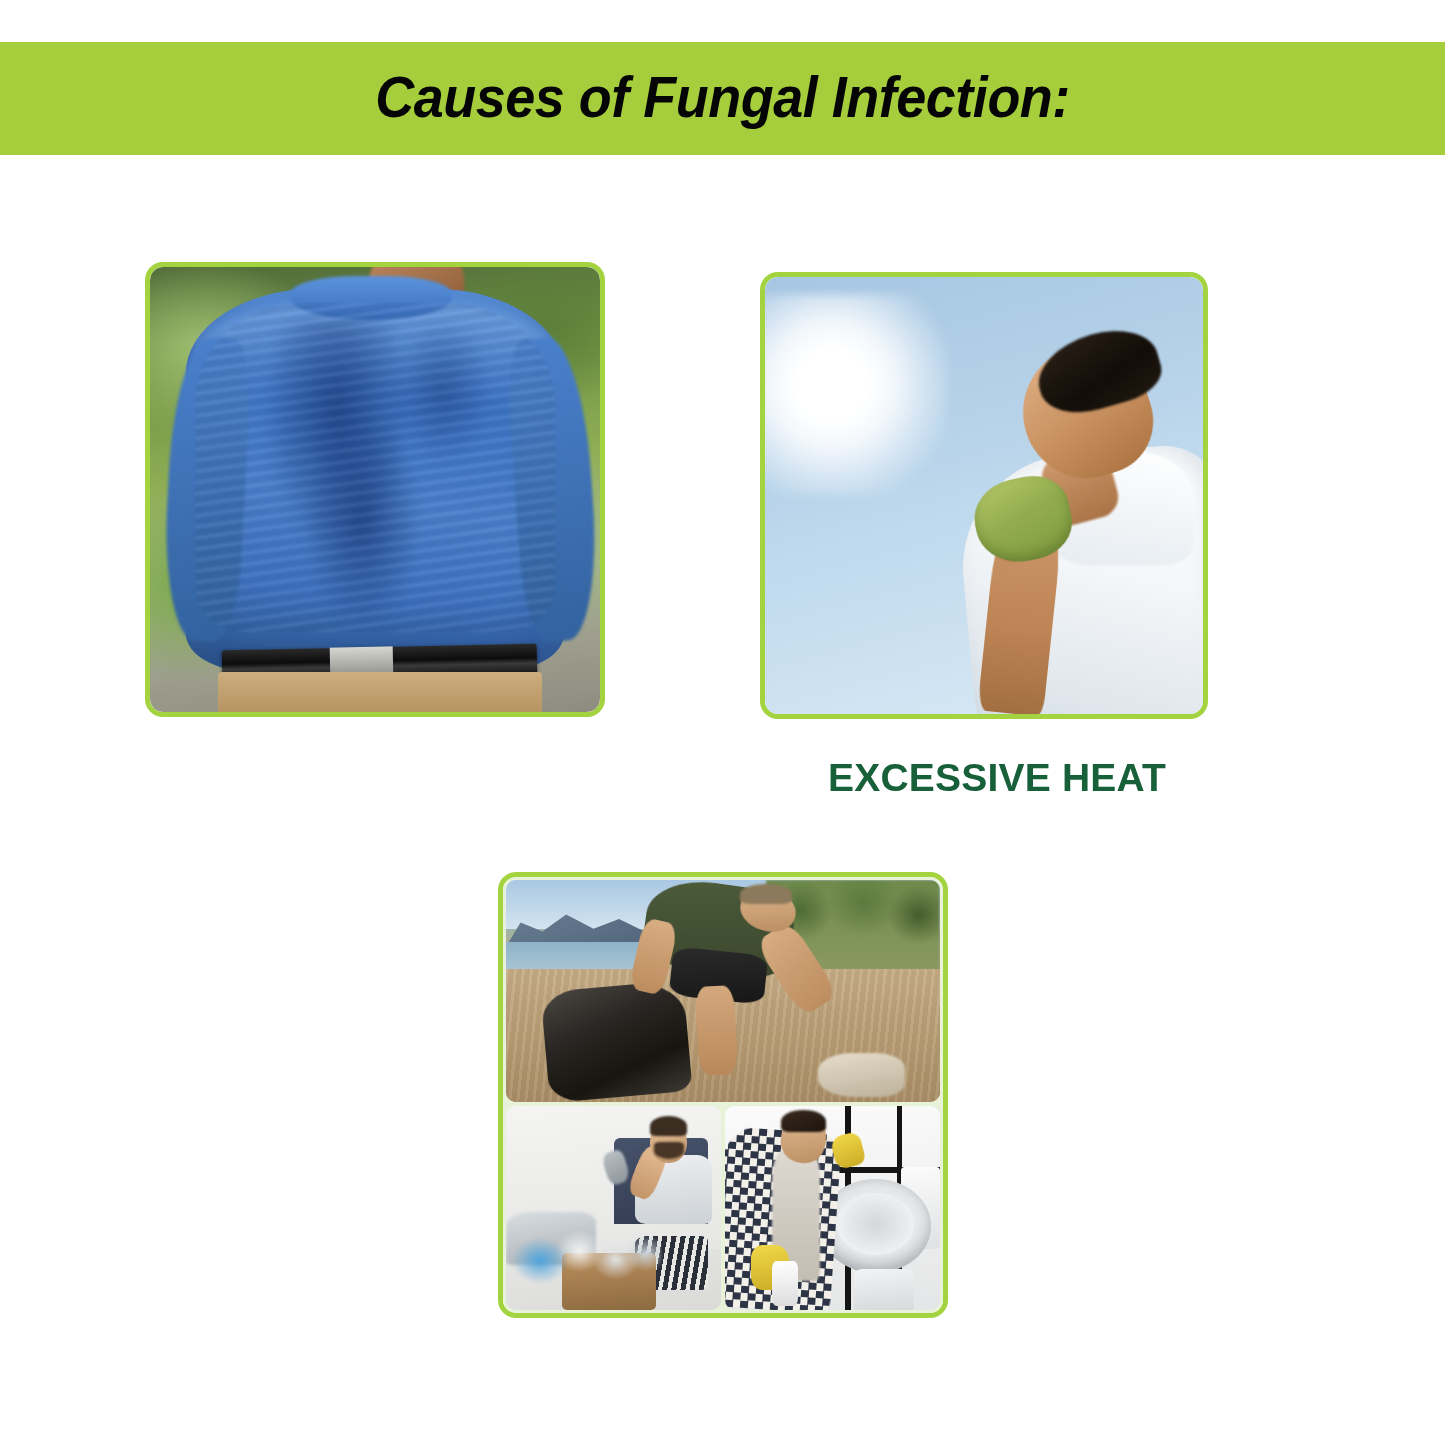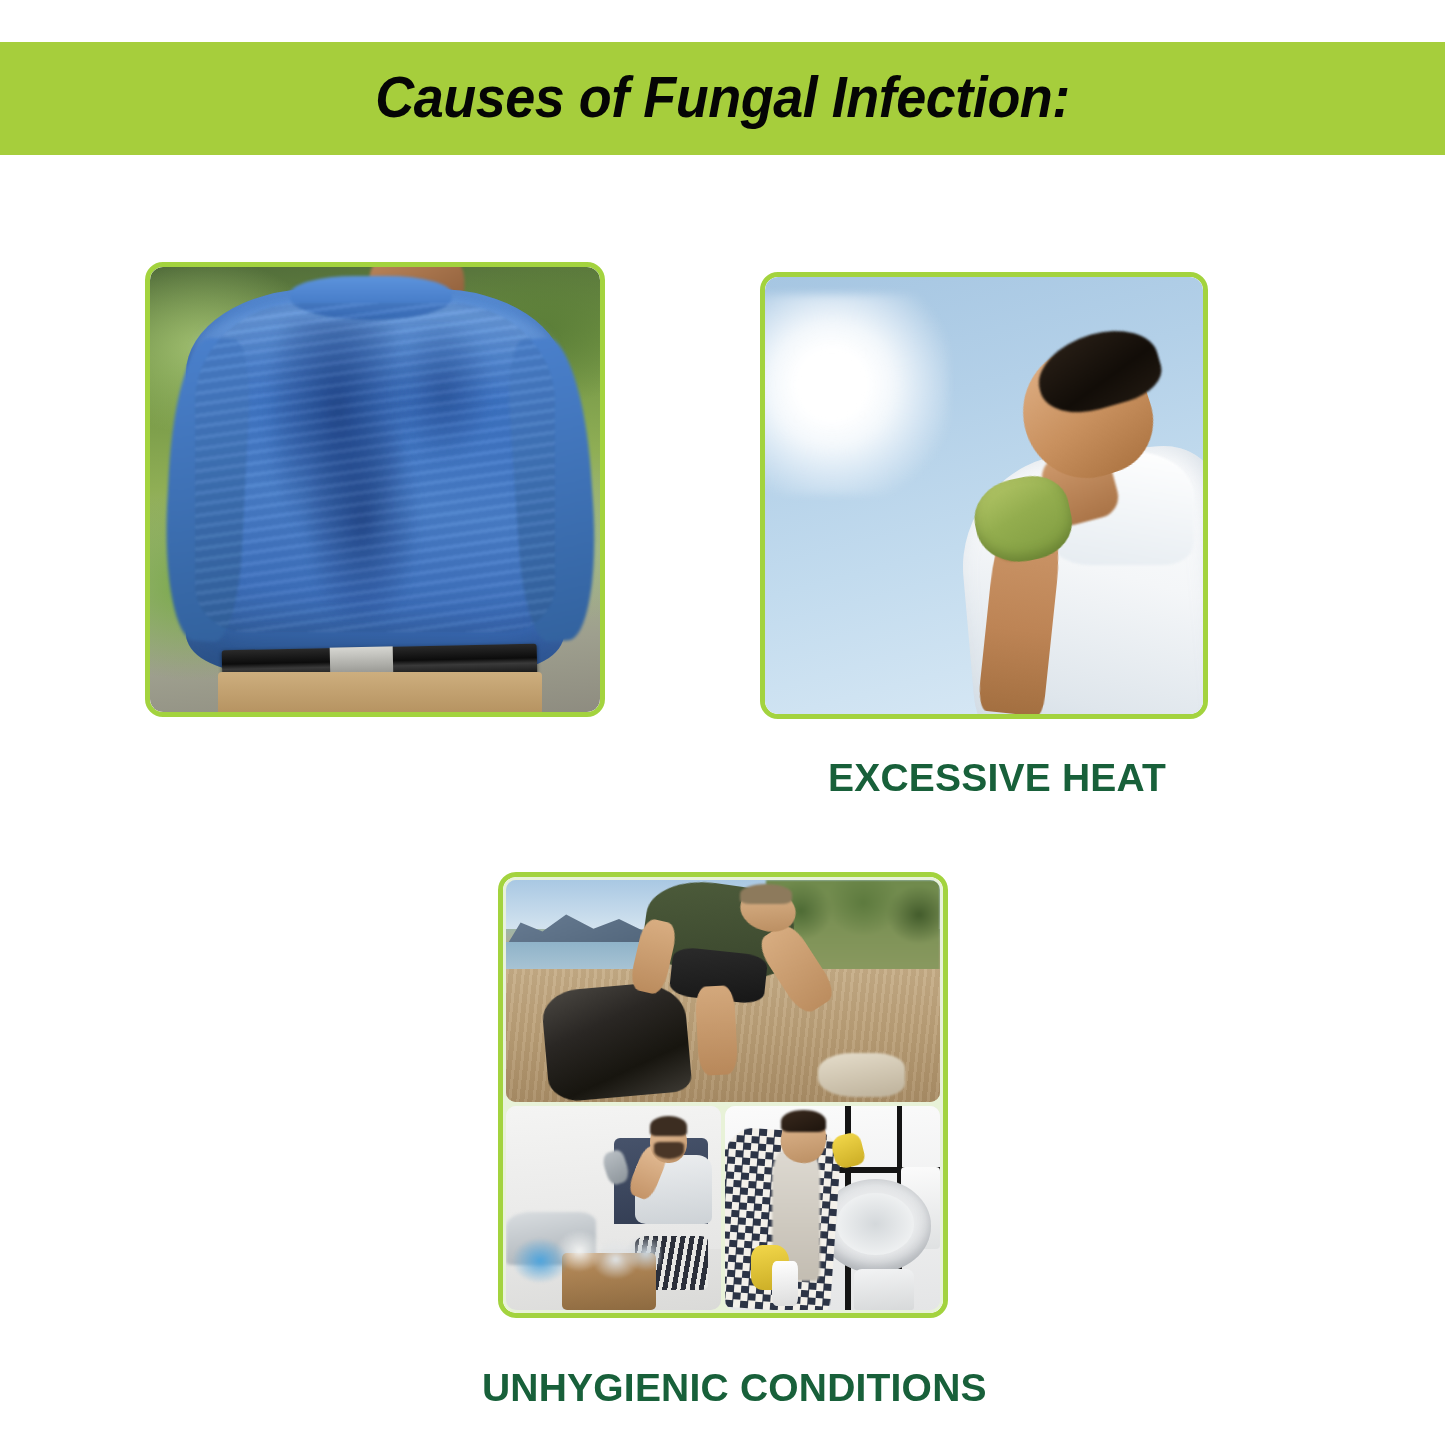--- a/index.html
+++ b/index.html
@@ -554,15 +554,14 @@
           <div class="tl-head"></div>
           <div class="tl-hair"></div>
           <div class="tl-glove-top"></div>
           <div class="tl-glove-bottom"></div>
           <div class="tl-spray"></div>
         </div>
 
       </div>
     </div>
   </div>
-  <div class="card-caption" id="caption-unhygienic">UNHYGIENIC CONDITIONS</div>
 
 </div>
 
 </body></html>

